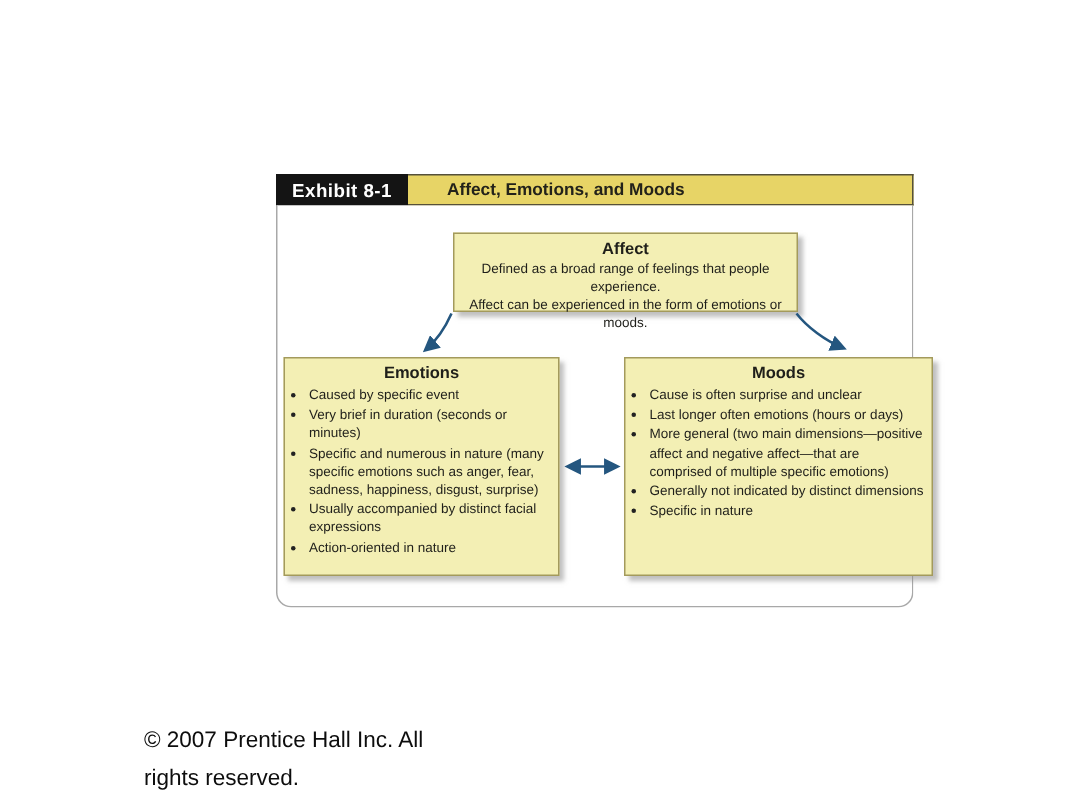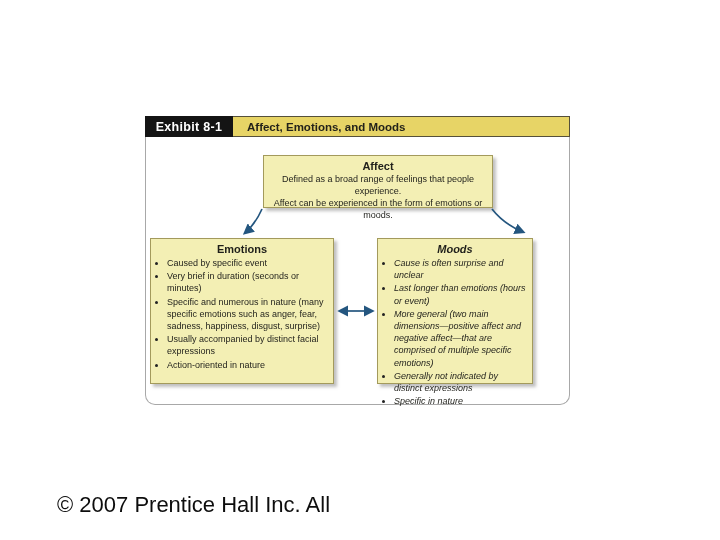--- a/index.html
+++ b/index.html
@@ -10,38 +10,38 @@
     --frame-gray:#a8a8a8;
     --label-black:#141414;
     --text-dark:#1f1f1a;
   }
   html,body{margin:0;padding:0;}
   body{
     width:720px;height:540px;background:#ffffff;
     font-family:"Liberation Sans",sans-serif;
     position:relative;overflow:hidden;
   }
-  .slide{position:absolute;inset:0;}
+  .slide{position:absolute;inset:0;margin-left:39px;}
 
   
   .exhibit-header{
     position:absolute;left:145px;top:116px;width:425px;height:21px;
     display:flex;box-sizing:border-box;
   }
   .exhibit-label{
     width:88px;background:var(--label-black);color:#ffffff;
     font-size:12.5px;font-weight:bold;letter-spacing:.3px;
     display:flex;align-items:center;justify-content:center;
     box-sizing:border-box;
   }
   .exhibit-titlebar{
     flex:1;background:var(--header-yellow);
     border:1px solid #55503a;border-left:none;
     color:#23221a;font-size:11.5px;font-weight:bold;
-    display:flex;align-items:center;padding-left:14px;
+    display:flex;align-items:center;padding-left:26px;
     box-sizing:border-box;
   }
 
   
   .exhibit-body{
     position:absolute;left:145px;top:137px;width:425px;height:268px;
     border:1px solid var(--frame-gray);border-top:none;
     border-radius:0 0 10px 10px;box-sizing:border-box;
     background:#ffffff;
   }
@@ -55,37 +55,37 @@
   }
   .node-title{
     text-align:center;font-weight:bold;font-size:11px;
     padding-top:3px;line-height:14px;
   }
   .affect-box{left:263px;top:155px;width:230px;height:53px;}
   .affect-text{
     font-size:9px;line-height:11.5px;text-align:center;padding:1px 6px 0 6px;
   }
   .emotions-box{left:150px;top:238px;width:184px;height:146px;}
-  .moods-box{left:377px;top:238px;width:156px;height:146px;font-style:italic;}
+  .moods-box{left:377px;top:238px;width:206px;height:146px;}
   .node ul{
     margin:1px 0 0 0;padding:0 5px 0 16px;
     font-size:9px;line-height:12.2px;
   }
   .node li{margin:0 0 1px 0;}
   .node li::marker{color:#222;}
 
   
   .arrows{position:absolute;left:0;top:0;width:720px;height:540px;pointer-events:none;}
   .arrow-line{stroke:var(--arrow-blue);stroke-width:1.7;fill:none;}
   .arrow-head{fill:var(--arrow-blue);}
 
   
   .copyright{
-    position:absolute;left:57px;top:492px;width:280px;
-    font-size:22px;line-height:25px;color:#0d0d0d;
+    position:absolute;left:57px;top:481px;width:280px;
+    font-size:15px;line-height:25px;color:#0d0d0d;
   }
 </style>
 </head>
 <body>
 
 <div class="slide">
 
   <div class="exhibit-header">
     <div class="exhibit-label">Exhibit 8-1</div>
     <div class="exhibit-titlebar">Affect, Emotions, and Moods</div>
@@ -107,35 +107,36 @@
   <div class="node affect-box">
     <div class="node-title">Affect</div>
     <div class="affect-text">Defined as a broad range of feelings that people experience.</div>
     <div class="affect-text">Affect can be experienced in the form of emotions or moods.</div>
   </div>
 
   <div class="node moods-box">
     <div class="node-title">Moods</div>
     <ul>
         <li>Cause is often surprise and unclear</li>
-        <li>Last longer than emotions (hours or event)</li>
+        <li>Last longer often emotions (hours or days)</li>
         <li>More general (two main dimensions—positive affect and negative affect—that are comprised of multiple specific emotions)</li>
-        <li>Generally not indicated by distinct expressions</li>
+        <li>Generally not indicated by distinct dimensions</li>
         <li>Specific in nature</li>
       </ul>
   </div>
 
   <svg class="arrows" viewBox="0 0 720 540" xmlns="http://www.w3.org/2000/svg">
     <defs>
       <marker id="ah" viewBox="0 0 10 10" refX="7.5" refY="5" markerWidth="6.5" markerHeight="6.5" orient="auto-start-reverse">
         <path class="arrow-head" d="M0,0 L10,5 L0,10 z"></path>
       </marker>
     </defs>
     <path class="arrow-line" d="M262,209 C258,218 252,227 245,233" marker-end="url(#ah)"></path>
     <path class="arrow-line" d="M492,209 C499,218 511,227 523,232" marker-end="url(#ah)"></path>
     <path class="arrow-line" d="M340,311 L372,311" marker-start="url(#ah)" marker-end="url(#ah)"></path>
   </svg>
 
   <div class="copyright">
     <div>© 2007 Prentice Hall Inc. All</div>
+    <div>rights reserved.</div>
   </div>
 
 </div>
 
 </body></html>

